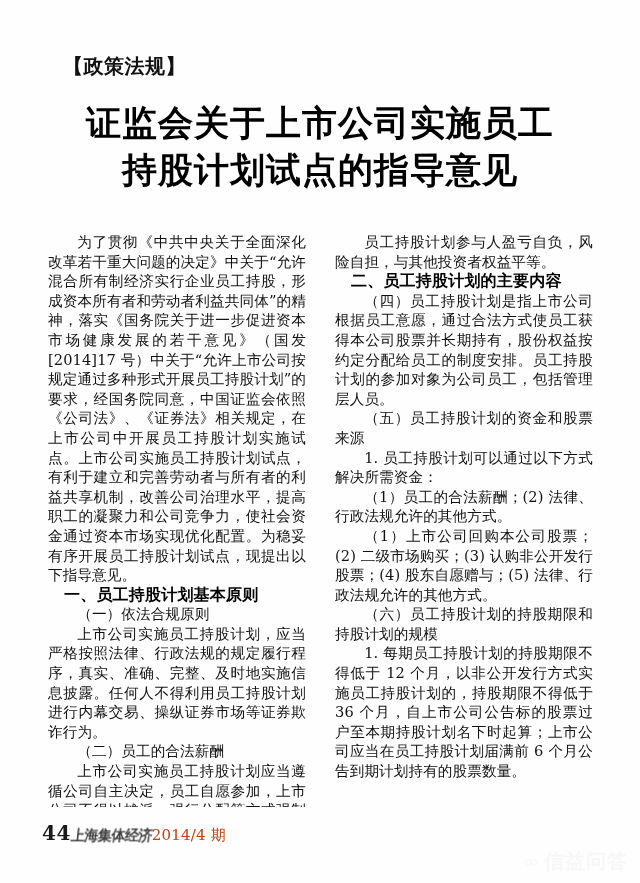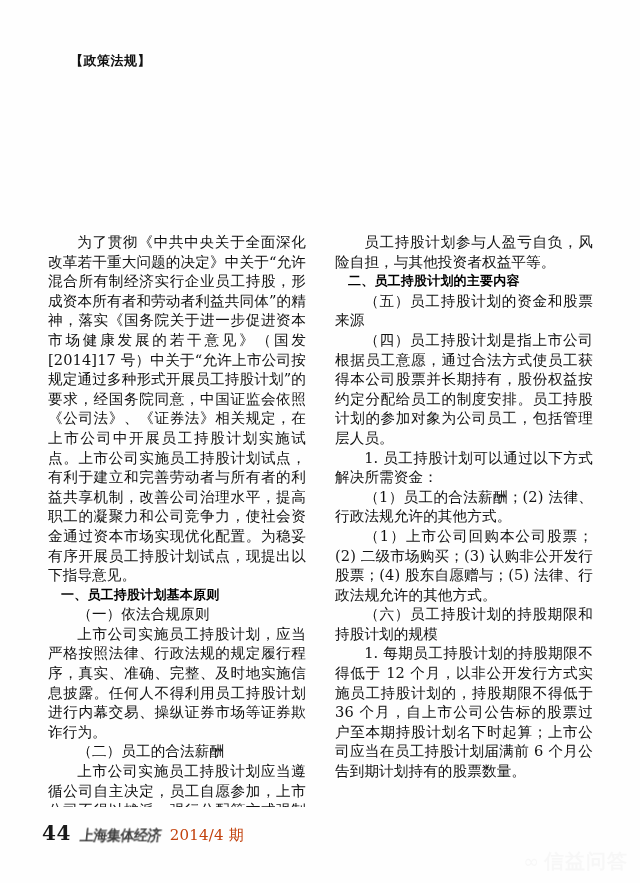--- a/index.html
+++ b/index.html
@@ -19,24 +19,24 @@
 
   .page {
     position: absolute;
     inset: 0;
     background: #fefefe;
   }
 
   
   .category-tag {
     position: absolute;
-    left: 70px;
+    left: 63px;
     top: 52px;
     font-family: "DejaVu Sans", "Liberation Sans", sans-serif;
-    font-size: 13px;
+    font-size: 20px;
     font-weight: 700;
     letter-spacing: 0.5px;
     color: #111;
     line-height: 1.4;
     text-align: center;
   }
 
   
   .title-block {
     position: absolute;
@@ -82,36 +82,35 @@
     margin: 0;
     letter-spacing: 0.1px;
     color: #111;
     font-family: "DejaVu Serif", "Liberation Serif", serif;
   }
   .para.indent { text-indent: 2em; }
 
   .heading {
     font-family: "DejaVu Sans", "Liberation Sans", sans-serif;
     font-weight: 700;
-    font-size: 13px;
+    font-size: 16px;
     line-height: 19.6px;
     text-indent: 1em;
     margin: 0;
     color: #000;
     letter-spacing: 0.2px;
   }
 
   
   .footer {
     position: absolute;
     left: 42px;
     bottom: 38px;
     display: flex;
     align-items: baseline;
-    gap: 9px;
     text-align: right;
   }
   .page-number {
     font-family: "DejaVu Serif", "Liberation Serif", serif;
     font-size: 20px;
     font-weight: 700;
     color: #1a1a1a;
     letter-spacing: 0.5px;
   }
   .journal-name {
@@ -158,35 +157,39 @@
     line-height: 1;
   }
 </style>
 </head>
 <body>
 
 <div class="page">
 
   <div class="category-tag">【政策法规】</div>
 
+  <div class="title-block">
+    <div class="title-line">证监会关于上市公司实施员工</div>
+    <div class="title-line">持股计划试点的指导意见</div>
+  </div>
 
   <div class="columns">
     <div class="col col-left" id="col-left">
         <p class="para indent">为了贯彻《中共中央关于全面深化改革若干重大问题的决定》中关于“允许混合所有制经济实行企业员工持股，形成资本所有者和劳动者利益共同体”的精神，落实《国务院关于进一步促进资本市场健康发展的若干意见》（国发[2014]17 号）中关于“允许上市公司按规定通过多种形式开展员工持股计划”的要求，经国务院同意，中国证监会依照《公司法》、《证券法》相关规定，在上市公司中开展员工持股计划实施试点。上市公司实施员工持股计划试点，有利于建立和完善劳动者与所有者的利益共享机制，改善公司治理水平，提高职工的凝聚力和公司竞争力，使社会资金通过资本市场实现优化配置。为稳妥有序开展员工持股计划试点，现提出以下指导意见。</p>
         <p class="heading">一、员工持股计划基本原则</p>
         <p class="para indent">（一）依法合规原则</p>
         <p class="para indent">上市公司实施员工持股计划，应当严格按照法律、行政法规的规定履行程序，真实、准确、完整、及时地实施信息披露。任何人不得利用员工持股计划进行内幕交易、操纵证券市场等证券欺诈行为。</p>
         <p class="para indent">（二）员工的合法薪酬</p>
         <p class="para indent">上市公司实施员工持股计划应当遵循公司自主决定，员工自愿参加，上市公司不得以摊派、强行分配等方式强制员工参加本公司的员工持股计划。</p>
       </div>
     <div class="col col-right" id="col-right">
         <p class="para indent">员工持股计划参与人盈亏自负，风险自担，与其他投资者权益平等。</p>
         <p class="heading">二、员工持股计划的主要内容</p>
+        <p class="para indent">（四）员工持股计划是指上市公司根据员工意愿，通过合法方式使员工获得本公司股票并长期持有，股份权益按约定分配给员工的制度安排。员工持股计划的参加对象为公司员工，包括管理层人员。</p>
         <p class="para indent">（五）员工持股计划的资金和股票来源</p>
-        <p class="para indent">（四）员工持股计划是指上市公司根据员工意愿，通过合法方式使员工获得本公司股票并长期持有，股份权益按约定分配给员工的制度安排。员工持股计划的参加对象为公司员工，包括管理层人员。</p>
         <p class="para indent">1. 员工持股计划可以通过以下方式解决所需资金：</p>
         <p class="para indent">（1）员工的合法薪酬；(2) 法律、行政法规允许的其他方式。</p>
         <p class="para indent">（1）上市公司回购本公司股票；(2) 二级市场购买；(3) 认购非公开发行股票；(4) 股东自愿赠与；(5) 法律、行政法规允许的其他方式。</p>
         <p class="para indent">（六）员工持股计划的持股期限和持股计划的规模</p>
         <p class="para indent">1. 每期员工持股计划的持股期限不得低于 12 个月，以非公开发行方式实施员工持股计划的，持股期限不得低于 36 个月，自上市公司公告标的股票过户至本期持股计划名下时起算；上市公司应当在员工持股计划届满前 6 个月公告到期计划持有的股票数量。</p>
       </div>
   </div>
 
   <div class="footer">
     <span class="page-number">44</span>

